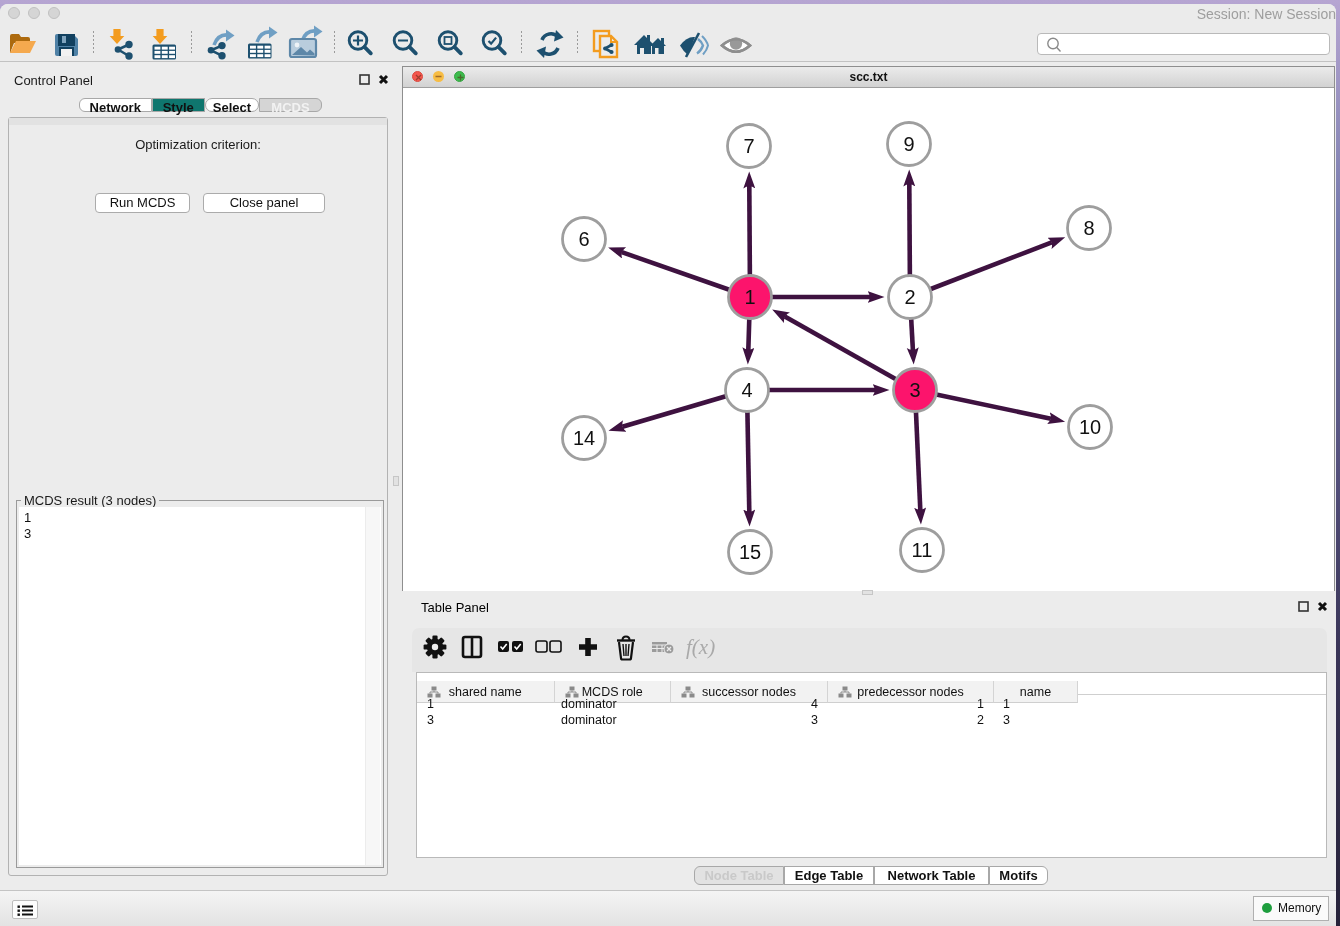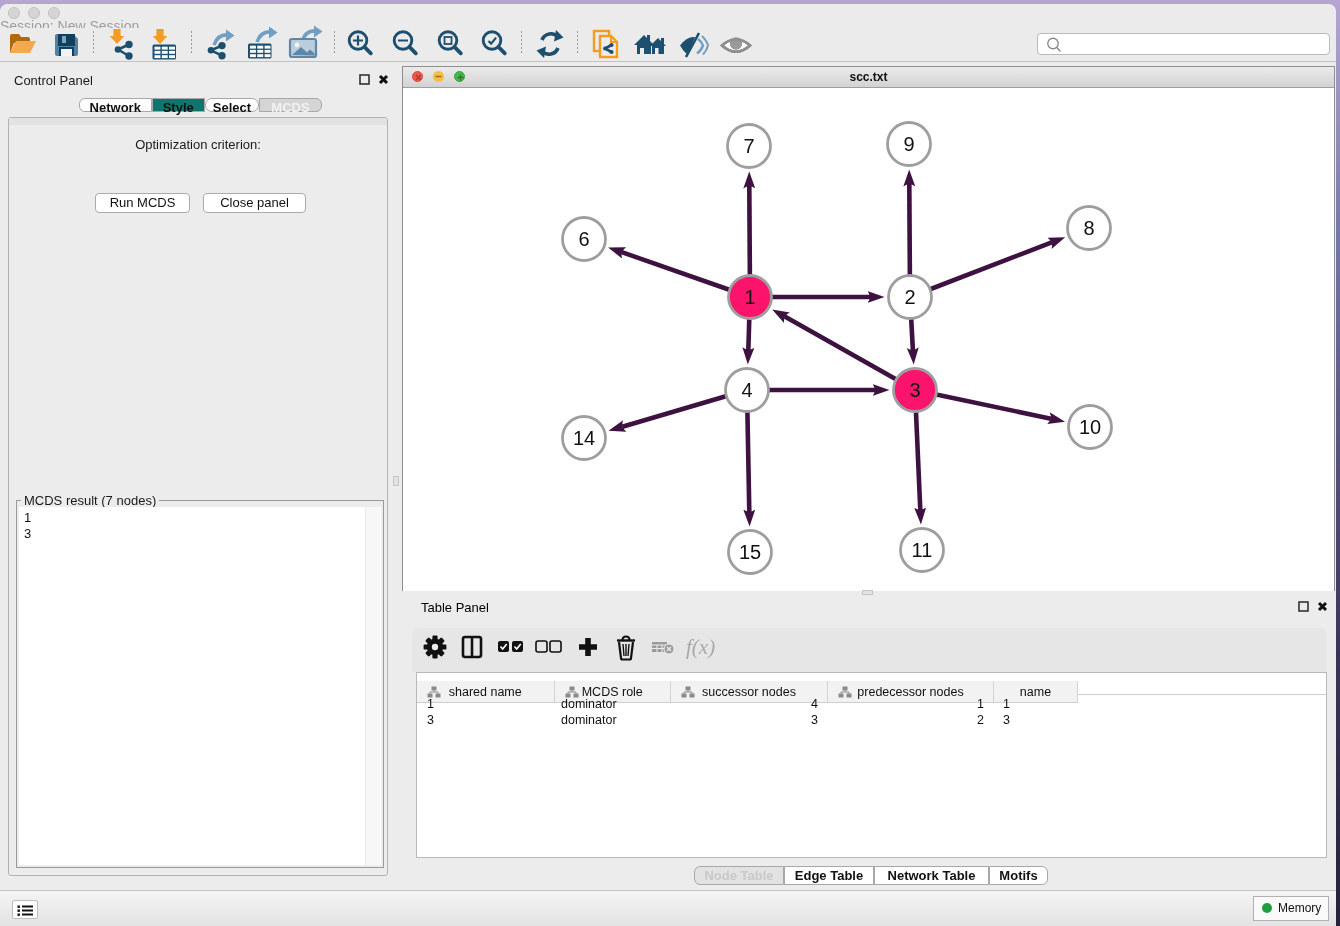--- a/index.html
+++ b/index.html
@@ -6,21 +6,21 @@
 html,body { width:1340px; height:926px; overflow:hidden; }
 body { font-family:"Liberation Sans", sans-serif;
   background:linear-gradient(180deg,#b6a5d2 0%,#8f8cba 15%,#7478ac 25%,#55517d 50%,#3a3558 70%,#262239 100%); }
 #win { position:absolute; left:0; top:4px; width:1336px; height:922px;
   background:#ececec; border-radius:8px 8px 0 0; overflow:hidden; }
 .abs { position:absolute; }
 
 #titlebar { position:absolute; left:0; top:0; width:1336px; height:24px; background:#ebebeb; }
 .tl { position:absolute; top:3px; width:12px; height:12px; border-radius:50%;
   background:#d5d5d5; border:1px solid #c0c0c0; }
-#title { position:absolute; top:14px; left:0; width:1336px; text-align:left;
+#title { position:absolute; top:2px; left:0; width:1336px; text-align:right;
   font-size:14px; color:#9e9e9e; }
 
 #toolbar { position:absolute; left:0; top:24px; width:1336px; height:34px; background:#ebebeb;
   border-bottom:1px solid #c2c2c2; }
 .tsep { position:absolute; top:3px; width:1px; height:24px;
   background-image:linear-gradient(#9a9a9a 50%, transparent 50%); background-size:1px 4px; }
 #search { position:absolute; left:1037px; top:5px; width:293px; height:22px; background:#fff;
   border:1px solid #b9b9b9; border-radius:4px; }
 
 #cp-title { position:absolute; left:14px; top:69px; font-size:13px; color:#1a1a1a; }
@@ -184,23 +184,23 @@
     </svg>
     <div class="tab" style="left:79px;width:72.5px;background:#fff;color:#111;border-radius:6px 0 0 6px;">Network</div>
     <div class="tab" style="left:151.5px;width:53.5px;background:#0f766e;color:#111;border-radius:0;">Style</div>
     <div class="tab" style="left:205px;width:54px;background:#fff;color:#111;border-radius:9px;">Select</div>
     <div class="tab" style="left:259px;width:63px;background:#d5d5d5;color:#f2f2f2;border-radius:0 6px 6px 0;">MCDS</div>
     <div id="cp-pane">
       <div class="topstrip"></div>
     </div>
     <div id="opt-label">Optimization criterion:</div>
     <div class="btn" style="left:95px;width:95px;">Run MCDS</div>
-    <div class="btn" style="left:203px;width:103px;">Close panel</div>
+    <div class="btn" style="left:203px;width:122px;">Close panel</div>
     <div id="fieldset"></div>
-    <div id="fieldset-label">MCDS result (7 nodes)</div>
+    <div id="fieldset-label">MCDS result (3 nodes)</div>
     <div id="resultbox">1<br>3<div id="result-scroll"></div></div>
   <div id="netwin">
       <div id="nettitle">scc.txt</div>
       <div class="light" style="left:9px;background:#f4564d;border:0.5px solid #d94c42;">
         <svg width="11" height="11">
           <path d="M3,3 L8,8 M8,3 L3,8" stroke="rgba(90,40,20,0.55)" stroke-width="1.3"></path>
         </svg>
       </div>
       <div class="light" style="left:30px;background:#f7bd45;border:0.5px solid #dba 73b;">
         <svg width="11" height="11">

